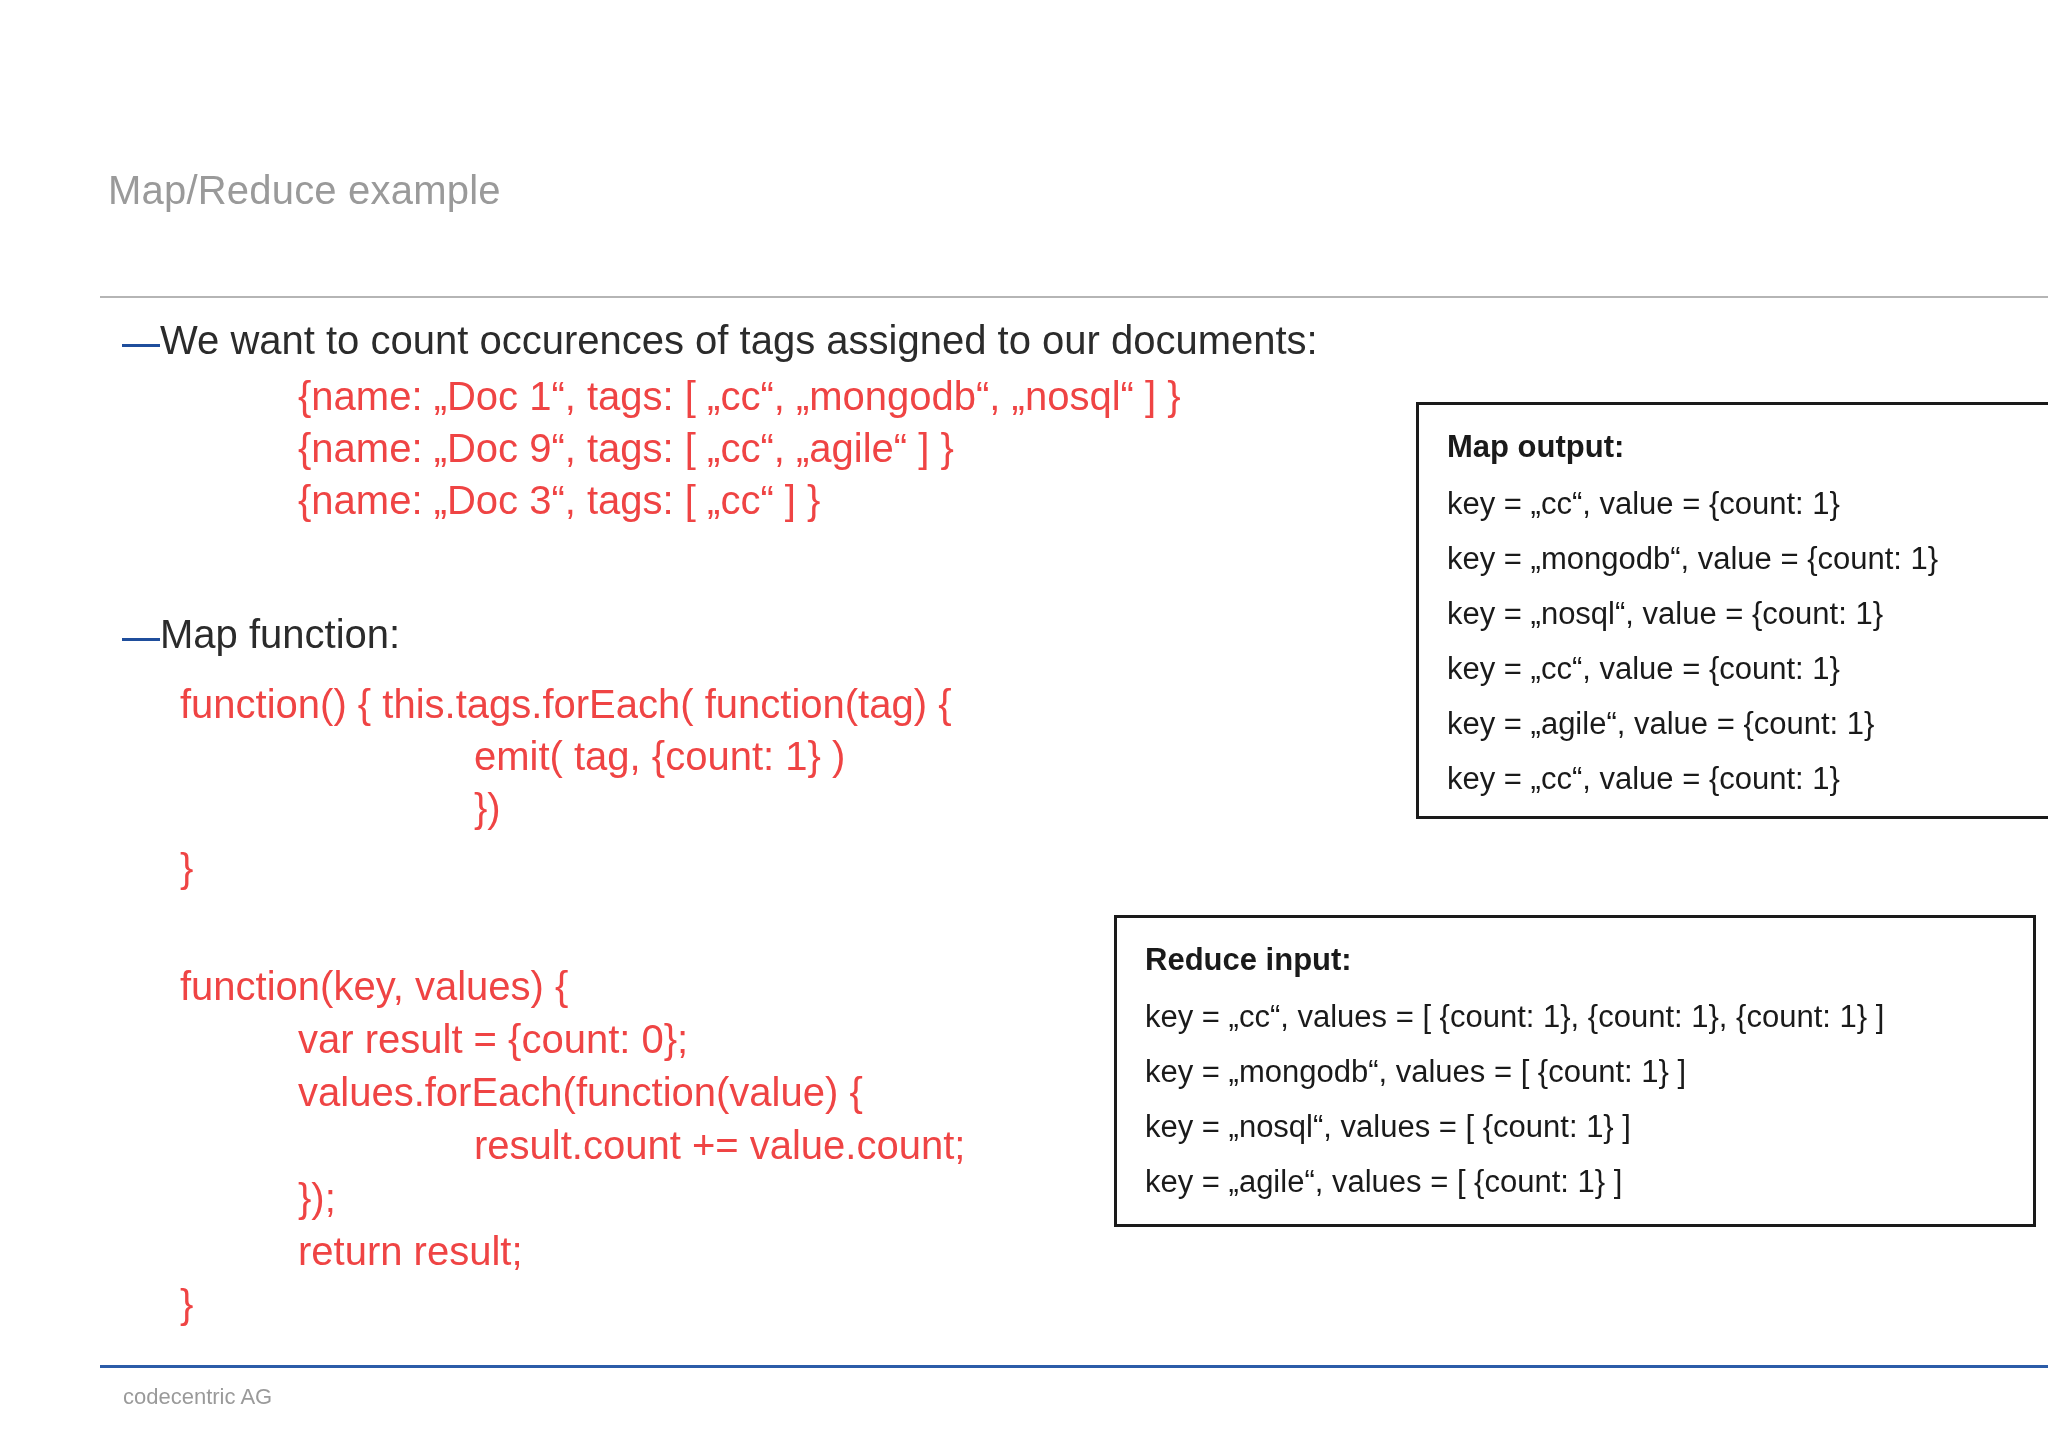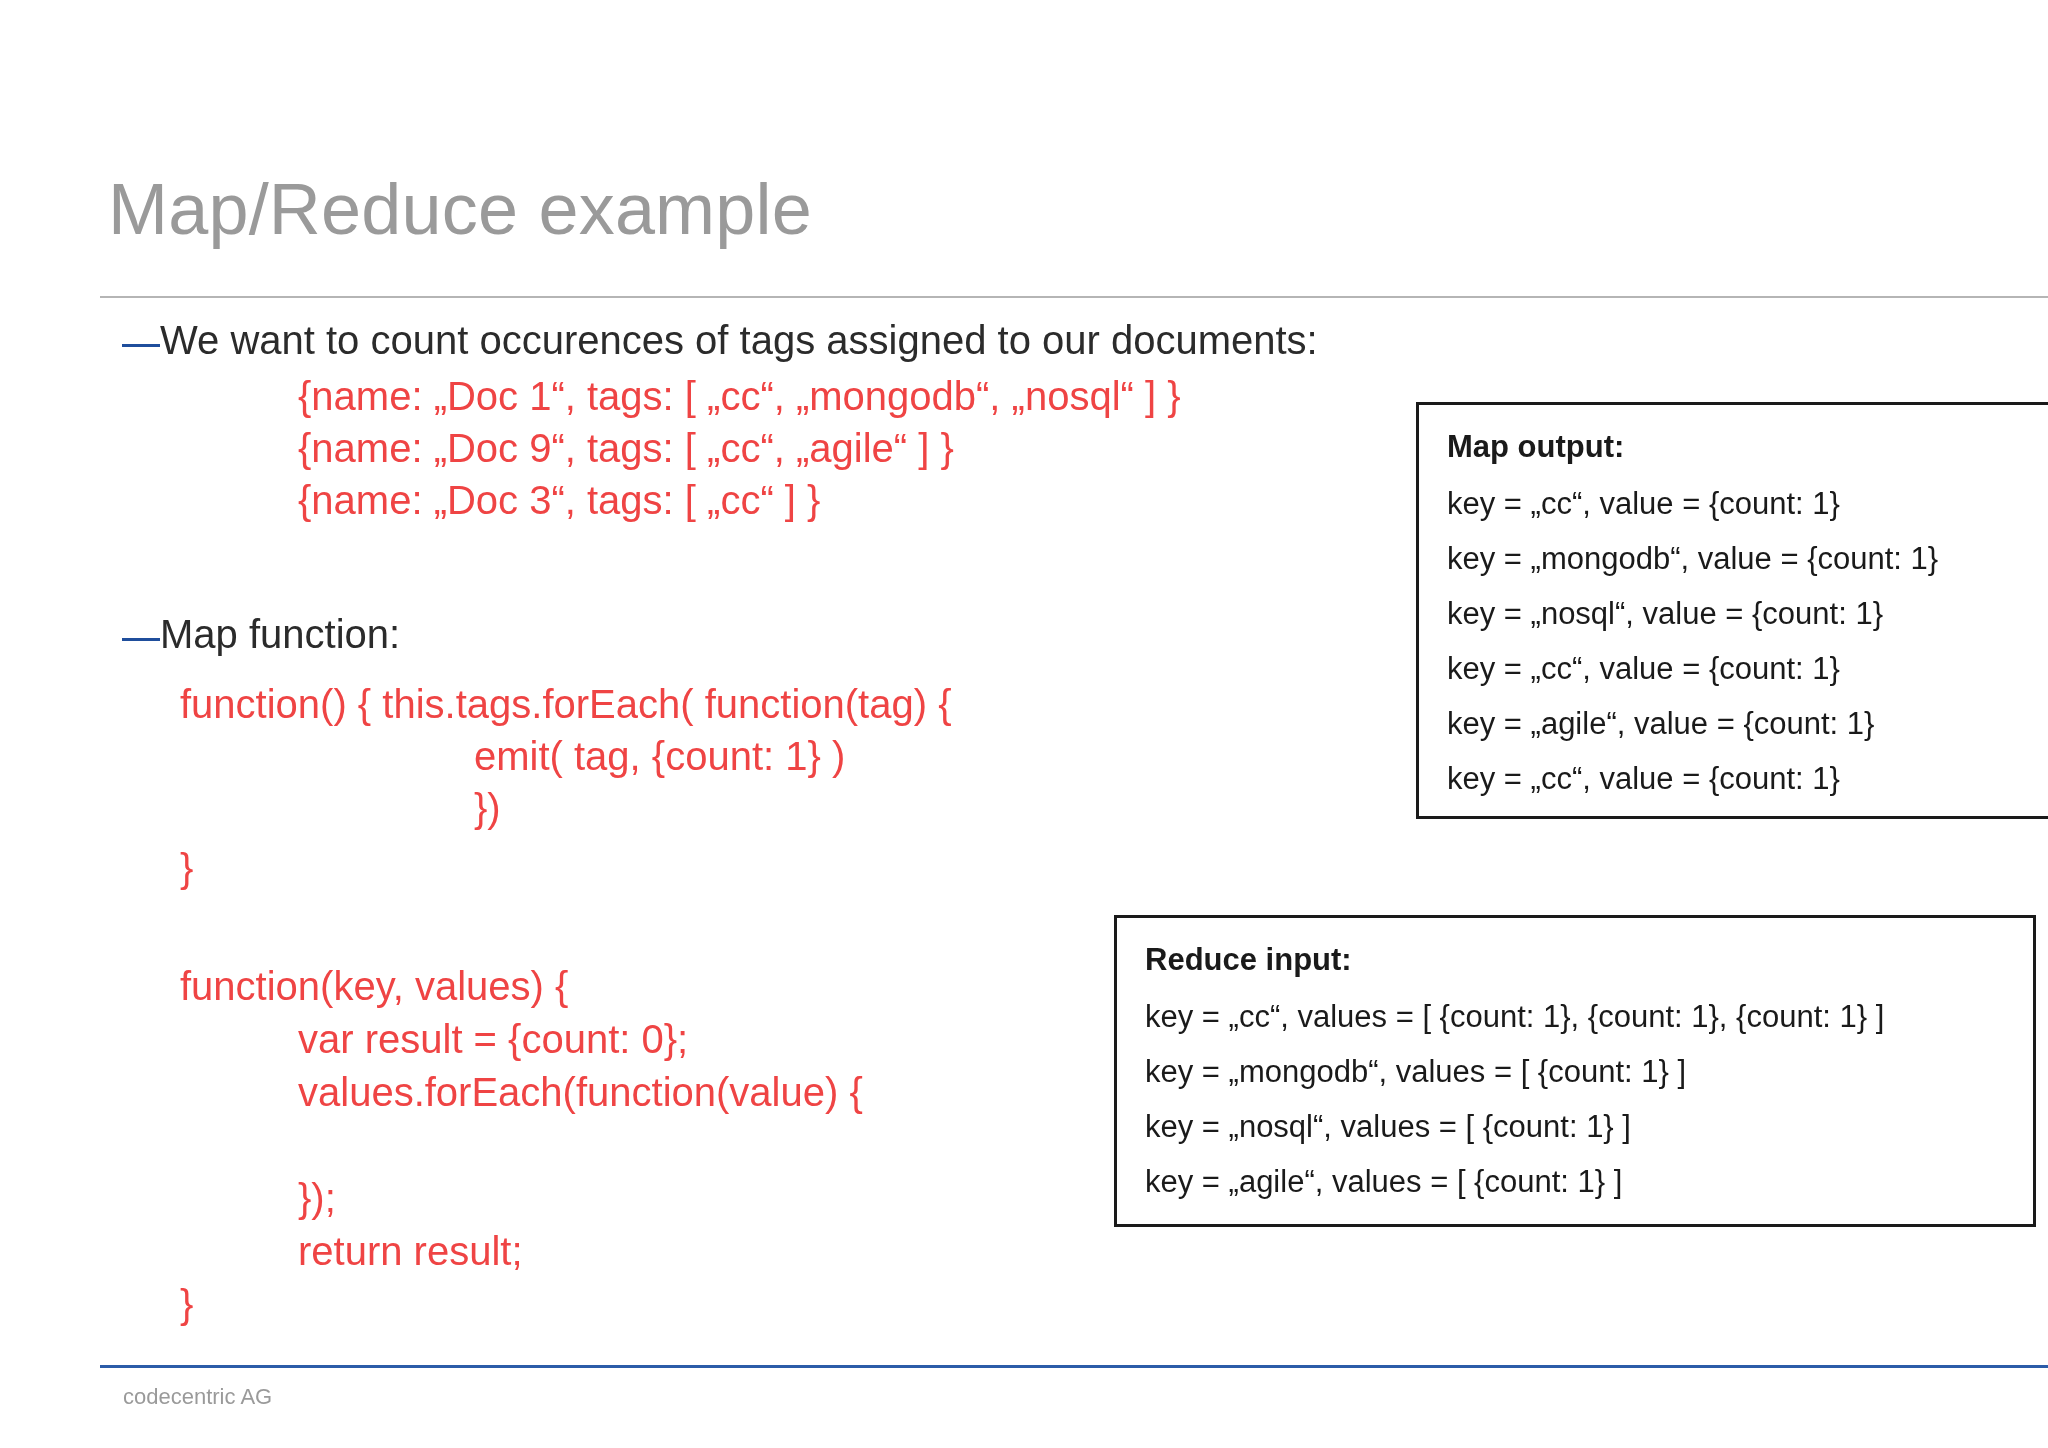--- a/index.html
+++ b/index.html
@@ -16,21 +16,21 @@
     height: 1448px;
     background: #ffffff;
     overflow: hidden;
   }
 
   
   #slide-title {
     position: absolute;
     left: 108px;
     top: 168px;
-    font-size: 72px;
+    font-size: 40px;
     color: #9a9a9a;
     letter-spacing: 0.2px;
     white-space: nowrap;
   }
 
   
   #title-rule {
     position: absolute;
     left: 100px;
     top: 296px;
@@ -140,20 +140,21 @@
 
     <div class="code-line" style="left:180px; top:684px;">function() { this.tags.forEach( function(tag) {</div>
     <div class="code-line" style="left:474px; top:736px;">emit( tag, {count: 1} )</div>
     <div class="code-line" style="left:474px; top:788px;">})</div>
     <div class="code-line" style="left:180px; top:848px;">}</div>
 
 
     <div class="code-line" style="left:180px; top:966px;">function(key, values) {</div>
     <div class="code-line" style="left:298px; top:1019px;">var result = {count: 0};</div>
     <div class="code-line" style="left:298px; top:1072px;">values.forEach(function(value) {</div>
+    <div class="code-line" style="left:474px; top:1125px;">result.count += value.count;</div>
     <div class="code-line" style="left:298px; top:1178px;">});</div>
     <div class="code-line" style="left:298px; top:1231px;">return result;</div>
     <div class="code-line" style="left:180px; top:1284px;">}</div>
 
     <div class="callout" style="left:1380px; top:402px; width:648px; height:417px;">
       <div class="callout-title" style="left:28px; top:24px;">Map output:</div>
       <div class="callout-line" style="left:28px; top:81px;">key = „cc“, value = {count: 1}</div>
       <div class="callout-line" style="left:28px; top:136px;">key = „mongodb“, value = {count: 1}</div>
       <div class="callout-line" style="left:28px; top:191px;">key = „nosql“, value = {count: 1}</div>
       <div class="callout-line" style="left:28px; top:246px;">key = „cc“, value = {count: 1}</div>

